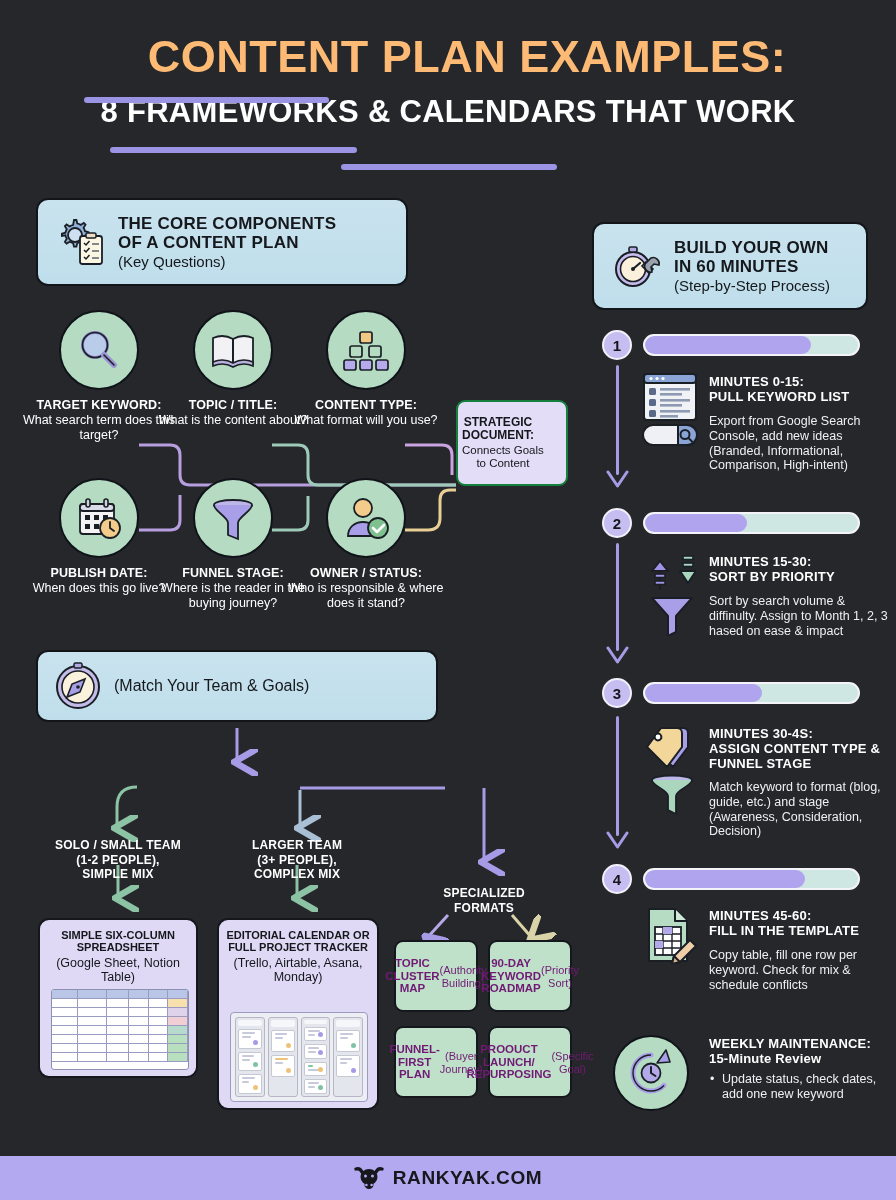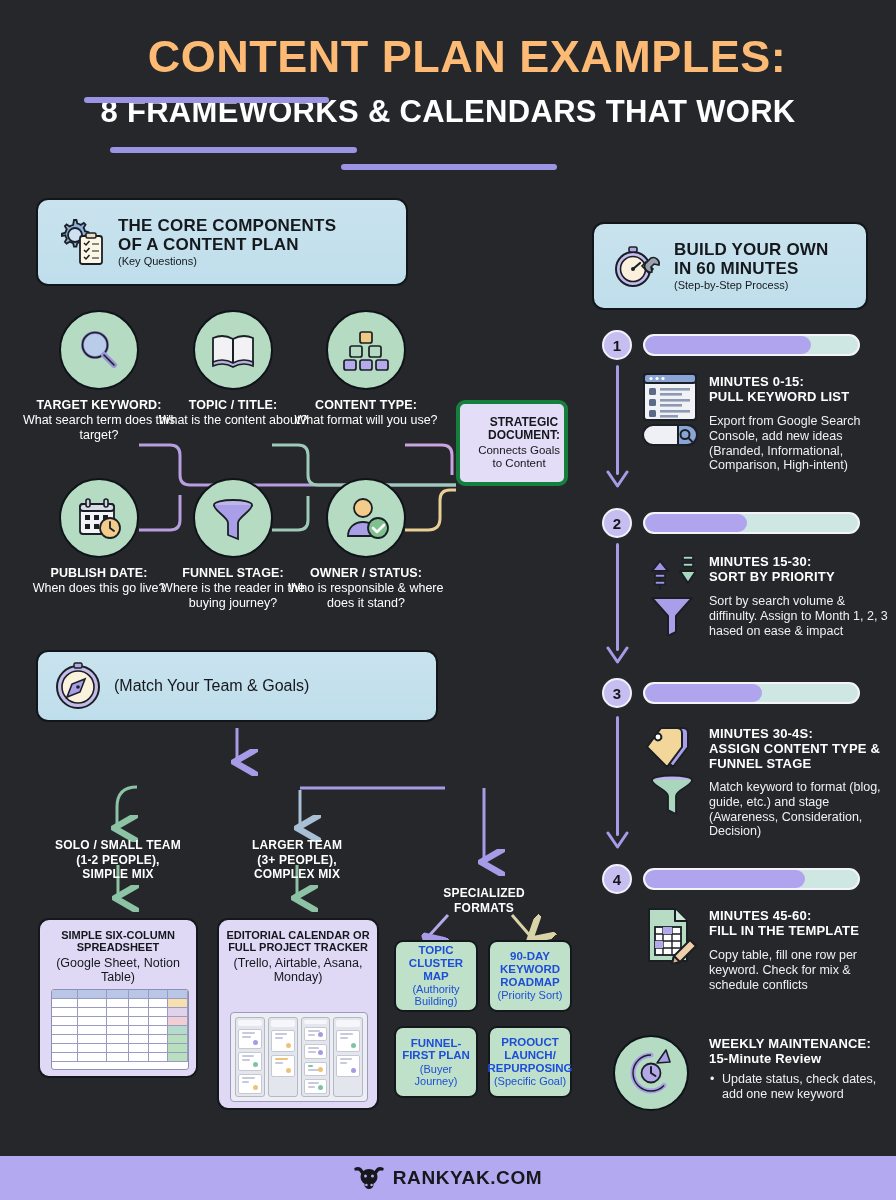--- a/index.html
+++ b/index.html
@@ -35,41 +35,41 @@
     background: linear-gradient(180deg,#c9e3ee 0%,#bfdeeb 100%);
     border: 2px solid #12161a;
     border-radius: 12px;
     display:flex; align-items:center; gap:10px;
     padding: 28px 14px;
     color:#15181c;
     position:absolute;
   }
   .banner .bi { flex: 0 0 auto; }
   .banner h2 { font-size:17px; font-weight:800; line-height:1.12; letter-spacing:.2px; }
-  .banner .sub { font-size:11px; font-weight:400; line-height:1.15; margin-top:1px; }
+  .banner .sub { font-size:15px; font-weight:400; line-height:1.15; margin-top:1px; }
 
   #banner-core { left:36px; top:198px; width:372px; height:88px; }
   #banner-build { left:592px; top:198px; width:276px; height:88px;margin-top:24px; }
   #banner-format{ left:36px; top:650px; width:402px; height:72px; }
 
   
   .node { position:absolute; width:180px; text-align:center; }
   .circ {
     width:80px; height:80px; border-radius:50%;
     background:#b5dcc2; border:2.5px solid #10141a;
     margin:0 auto; display:flex; align-items:center; justify-content:center;
   }
   .node .lbl { font-size:12.5px; font-weight:800; margin-top:8px; letter-spacing:.1px;}
   .node .desc{ font-size:12.5px; font-weight:400; line-height:1.18; margin-top:1px; }
 
   
   .strategic {
     position:absolute; left:456px; top:400px; width:112px; height:86px;
-    background:#e4ddf7; border:4px solid #15803d; border-radius:9px;
-    color:#14171b; display:flex; flex-direction:column; align-items:flex-end;
+    background:#e4ddf7; border:2px solid #15803d; border-radius:9px;
+    color:#14171b; display:flex; flex-direction:column; align-items:flex-start;
     justify-content:center; text-align:center; padding:4px;
   }
   .strategic .t { font-size:12px; font-weight:800; line-height:1.1; }
   .strategic .d { font-size:11.5px; font-weight:400; line-height:1.12; margin-top:2px;}
 
   
   .q-label {
     position:absolute; text-align:center; font-weight:800;
     font-size:12.5px; line-height:1.25; letter-spacing:.2px; color:#fff;
   }
@@ -79,22 +79,22 @@
   }
   .fmt-card {
     position:absolute; background:#e0d9f6; border:2px solid #14181d;
     border-radius:11px; color:#14171b; text-align:center; padding:9px 6px;
   }
   .fmt-card .t { font-size:11px; font-weight:800; line-height:1.13; }
   .fmt-card .s { font-size:12.5px; font-weight:400; line-height:1.13; margin-top:2px; }
 
   .spec-card {
     position:absolute; background:#bfe0c9; border:2px solid #14181d;
-    border-radius:9px; color:#1d4ed8; text-align:center;
-    display:flex; flex-direction:column; align-items:center; justify-content:center;
+    border-radius:9px; color:#701a75; text-align:center;
+    display:flex; align-items:center; justify-content:center;
     padding:4px 3px;
   }
   .spec-card .t { font-size:11.5px; font-weight:800; line-height:1.1; }
   .spec-card .s { font-size:11px; font-weight:400; line-height:1.1; margin-top:1px; }
 
   
   .mini-sheet {
     position:absolute; background:#fff; border:1.5px solid #8e8fb5;
     border-radius:3px; overflow:hidden;
   }

